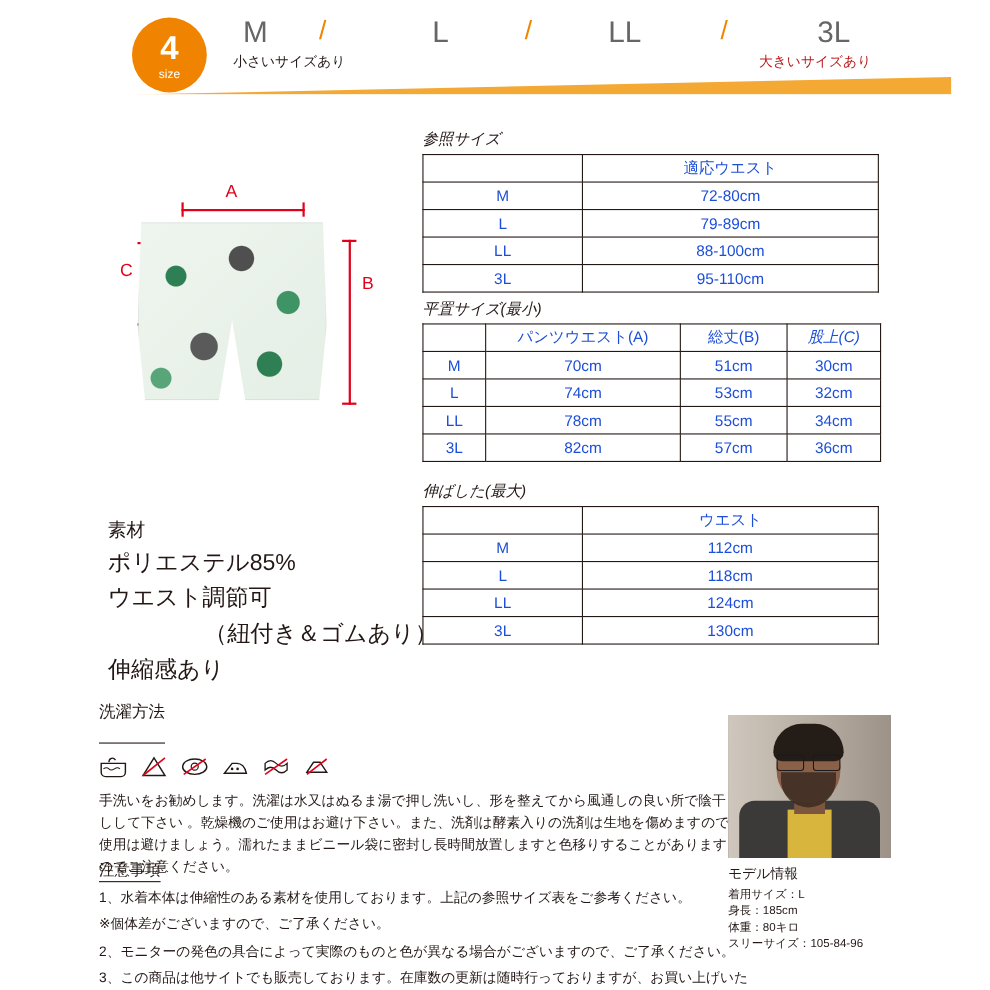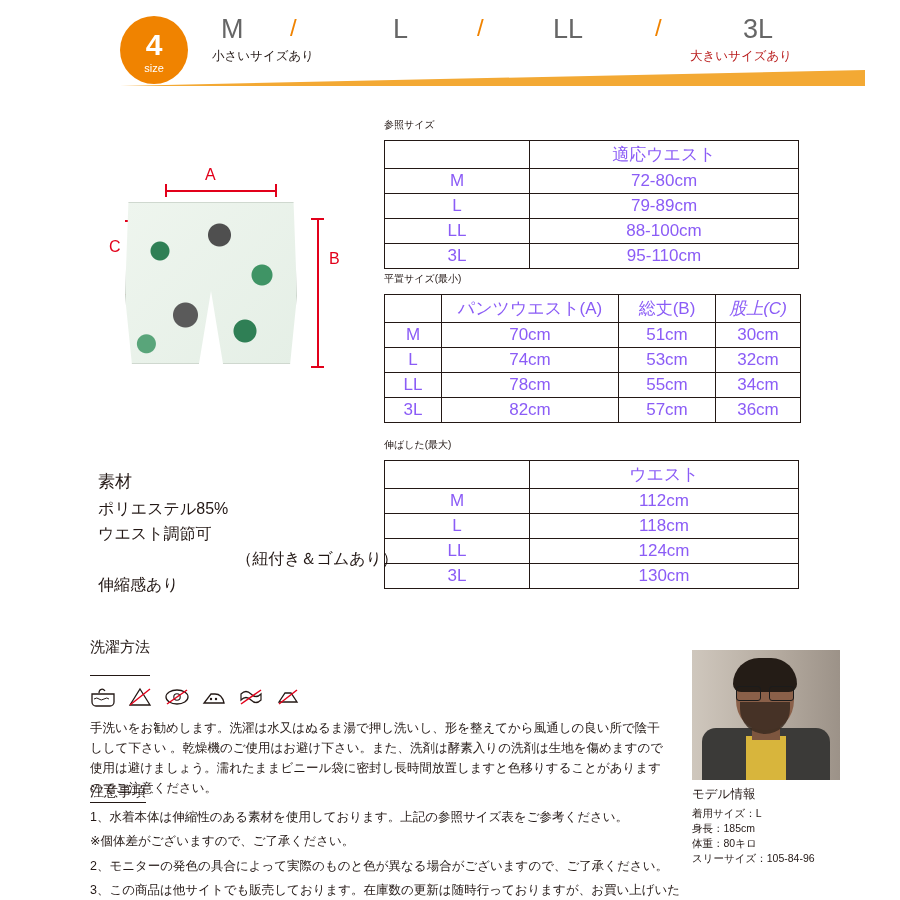--- a/index.html
+++ b/index.html
@@ -51,46 +51,46 @@
       radial-gradient(circle at 70% 80%, #2f7f55 0 11px, transparent 12px),
       radial-gradient(circle at 12% 88%, #59a57a 0 9px, transparent 10px),
       linear-gradient(135deg,#eef5ee 0%,#e5efe6 100%);
     clip-path:polygon(2% 0,98% 0,100% 58%,96% 100%,57% 100%,50% 55%,43% 100%,4% 100%,0 58%);
     border:1px solid #cfd8cf;
   }
   .dim-line{position:absolute;background:#e2001a;}
   .dim-label{position:absolute;color:#e2001a;font-size:16px;}
 
   
-  .tbl-title{position:absolute;font-size:10px;color:#231815;}
-  table.size-table{position:absolute;border-collapse:collapse;font-size:17px;color:#8b5cf6;}
+  .tbl-title{position:absolute;font-size:14px;color:#231815;font-style:italic;}
+  table.size-table{position:absolute;border-collapse:collapse;font-size:14px;color:#1d4ed8;}
   table.size-table td,table.size-table th{
     border:1px solid #231815;text-align:center;font-weight:normal;padding:2px 0;height:20px;
   }
 
   
   .material{position:absolute;left:98px;top:470px;width:300px;}
   .material h3{margin:0 0 4px 0;font-size:17px;font-weight:normal;}
-  .material p{margin:0 0 2px 0;font-size:16px;line-height:1.45;}
+  .material p{margin:0 0 2px 0;font-size:21px;line-height:1.45;}
   .material p.indent{padding-left:10px;text-align:right;}
 
   
   .wash{position:absolute;left:90px;top:638px;width:580px;}
   .wash h3{margin:0;font-size:15px;font-weight:normal;border-bottom:1px solid #231815;display:inline-block;padding-bottom:18px;}
   .wash-icons{margin-top:8px;height:26px;display:flex;gap:11px;align-items:center;}
   .wash-icons svg{display:block;}
   .wash p{margin:8px 0 0 0;font-size:12.5px;line-height:1.6;}
 
   
   .notes{position:absolute;left:90px;top:782px;width:600px;}
   .notes h3{margin:0;font-size:14px;font-weight:normal;border-bottom:1px solid #231815;display:inline-block;padding-bottom:1px;}
   .notes p{margin:5px 0 0 0;font-size:12.5px;line-height:1.55;}
 
   
-  .model{position:absolute;left:692px;top:650px;width:150px;}
+  .model{position:absolute;left:662px;top:650px;width:150px;}
   .model-photo{
     width:148px;height:130px;overflow:hidden;position:relative;
     background:linear-gradient(180deg,#b9b0a6 0%,#a89d92 55%,#8d8378 100%);
   }
   .model-photo .wall{position:absolute;inset:0;background:linear-gradient(90deg,#cfc7bd,#b3a99e 60%,#9c9288);}
   .model-photo .head{position:absolute;left:44px;top:14px;width:58px;height:66px;border-radius:50% 50% 45% 45%;background:#8a6049;}
   .model-photo .hair{position:absolute;left:41px;top:8px;width:64px;height:34px;border-radius:32px 32px 10px 10px;background:#241c16;}
   .model-photo .beard{position:absolute;left:48px;top:52px;width:50px;height:32px;border-radius:0 0 26px 26px;background:#3a2a20;opacity:.85;}
   .model-photo .glasses{position:absolute;left:44px;top:36px;width:58px;height:13px;}
   .model-photo .glasses i{position:absolute;top:0;width:23px;height:13px;border:1.6px solid #1b1b1b;border-radius:3px;display:block;}

